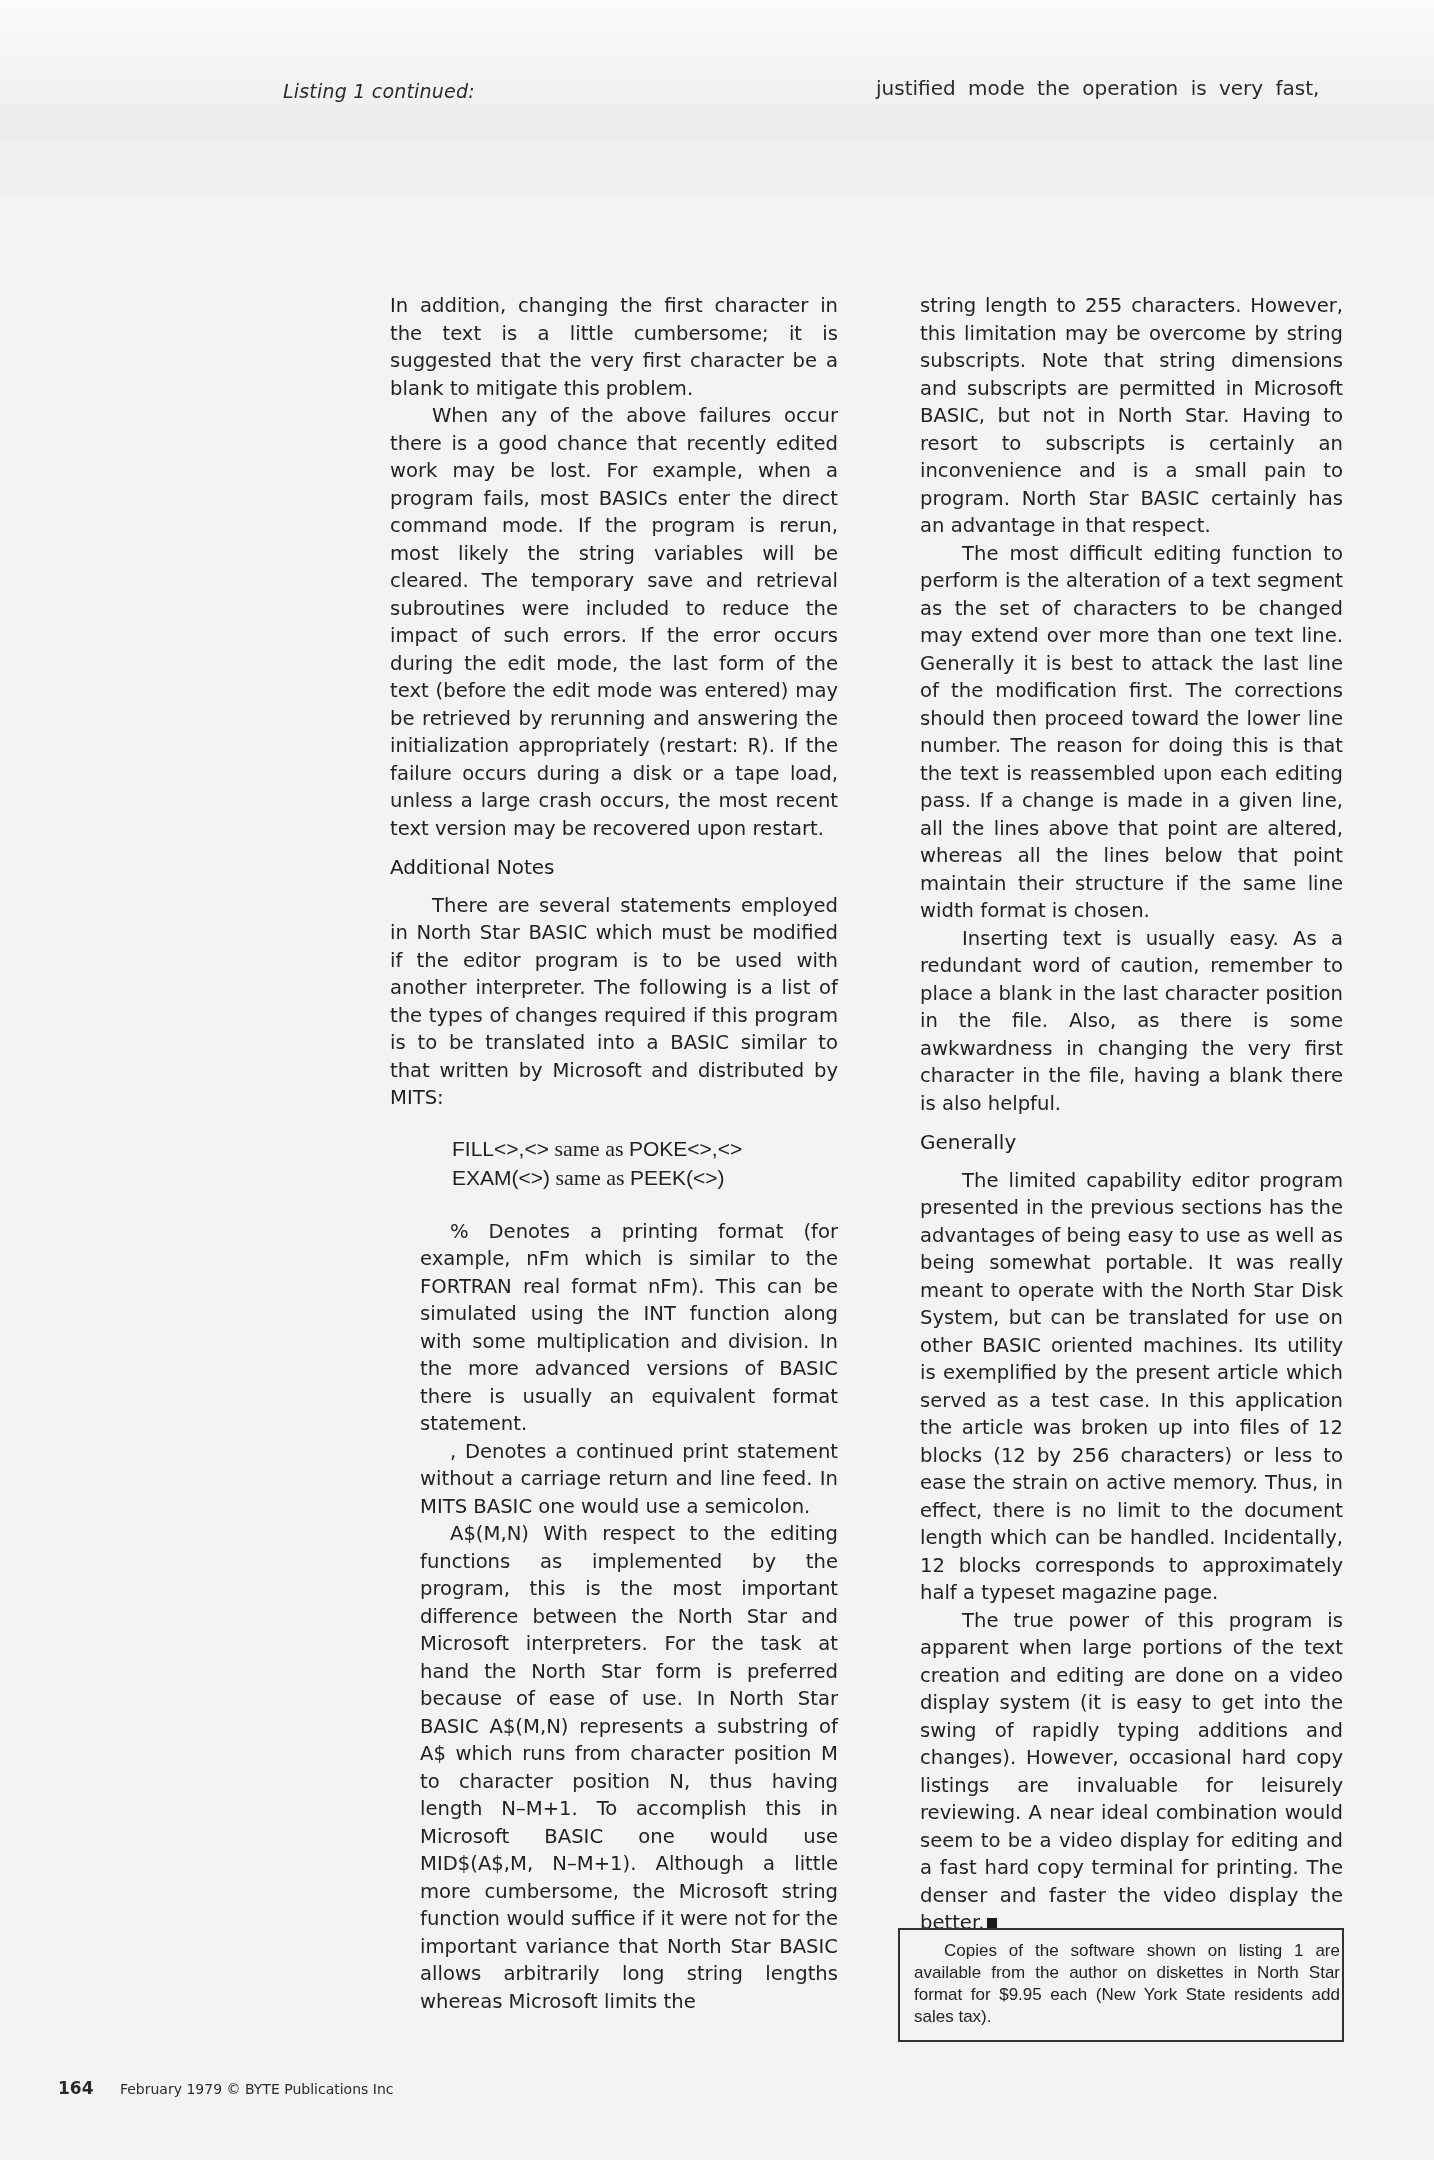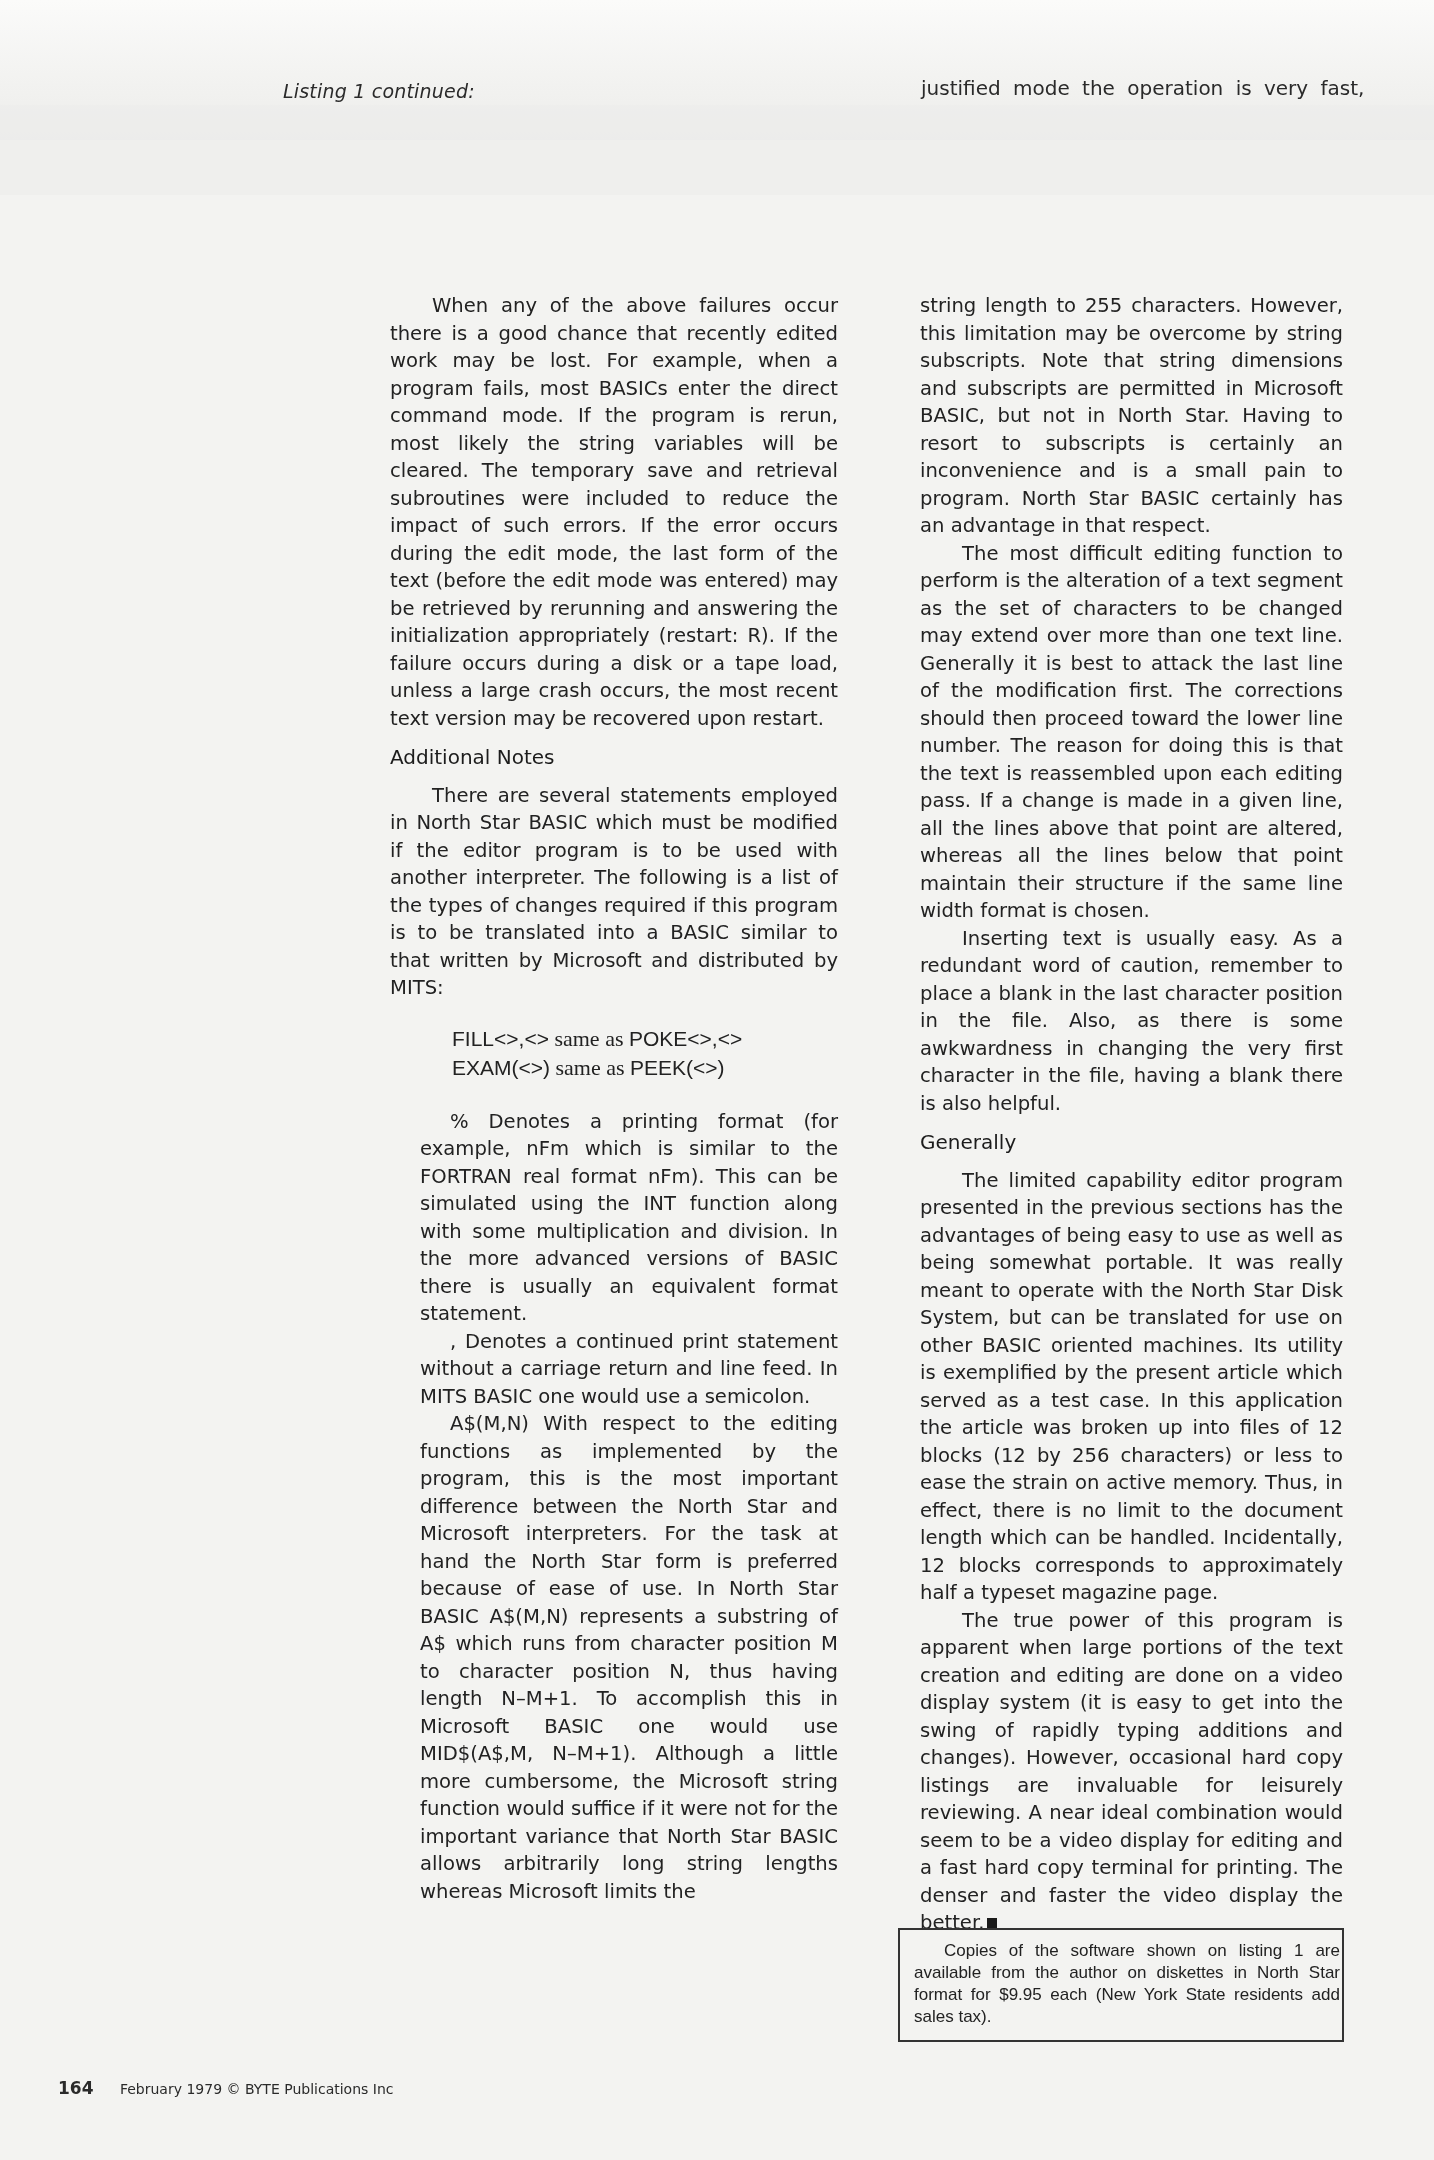--- a/index.html
+++ b/index.html
@@ -14,21 +14,21 @@
   }
   .scan-band2 {
     position:absolute; left:0; top:105px; width:1434px; height:90px;
     background:#ededeb; opacity:.7;
   }
   .hdr-left {
     position:absolute; left:283px; top:80px; font-style:italic;
     font-size:19px; color:#2a2a2a; letter-spacing:.2px;
   }
   .hdr-right {
-    position:absolute; left:921px; top:76px; font-size:20px; color:#2a2a2a;
+    position:absolute; left:876px; top:76px; font-size:20px; color:#2a2a2a;
     word-spacing:6px;
   }
   .col {
     position:absolute; font-size:19.6px; line-height:27.5px;
     text-align:justify; color:#222;
   }
   .col p { margin:0; }
   .col .ind { text-indent:42px; }
   .col-left { left:390px; top:292px; width:448px; }
   .col-right { left:920px; top:292px; width:423px; }
@@ -56,20 +56,21 @@
 </head>
 <body>
 
 <div class="scan-band"></div>
 <div class="scan-band2"></div>
 
 <div class="hdr-left">Listing 1 continued:</div>
 <div class="hdr-right">justified mode the operation is very fast,</div>
 
 <div class="col col-left">
+  <p>In addition, changing the first character in the text is a little cumbersome; it is suggested that the very first character be a blank to mitigate this problem.</p>
   <p class="ind">When any of the above failures occur there is a good chance that recently edited work may be lost. For example, when a program fails, most BASICs enter the direct command mode. If the program is rerun, most likely the string variables will be cleared. The temporary save and retrieval subroutines were included to reduce the impact of such errors. If the error occurs during the edit mode, the last form of the text (before the edit mode was entered) may be retrieved by rerunning and answering the initialization appropriately (restart: R). If the failure occurs during a disk or a tape load, unless a large crash occurs, the most recent text version may be recovered upon restart.</p>
   <div class="heading">Additional Notes</div>
   <p class="ind">There are several statements employed in North Star BASIC which must be modified if the editor program is to be used with another interpreter. The following is a list of the types of changes required if this program is to be translated into a BASIC similar to that written by Microsoft and distributed by MITS:</p>
   <div class="equiv">
     <div>
       <span class="kw">FILL&lt;&gt;,&lt;&gt;</span>
       <span>same as</span>
       <span class="kw">POKE&lt;&gt;,&lt;&gt;</span>
     </div>
     <div>

